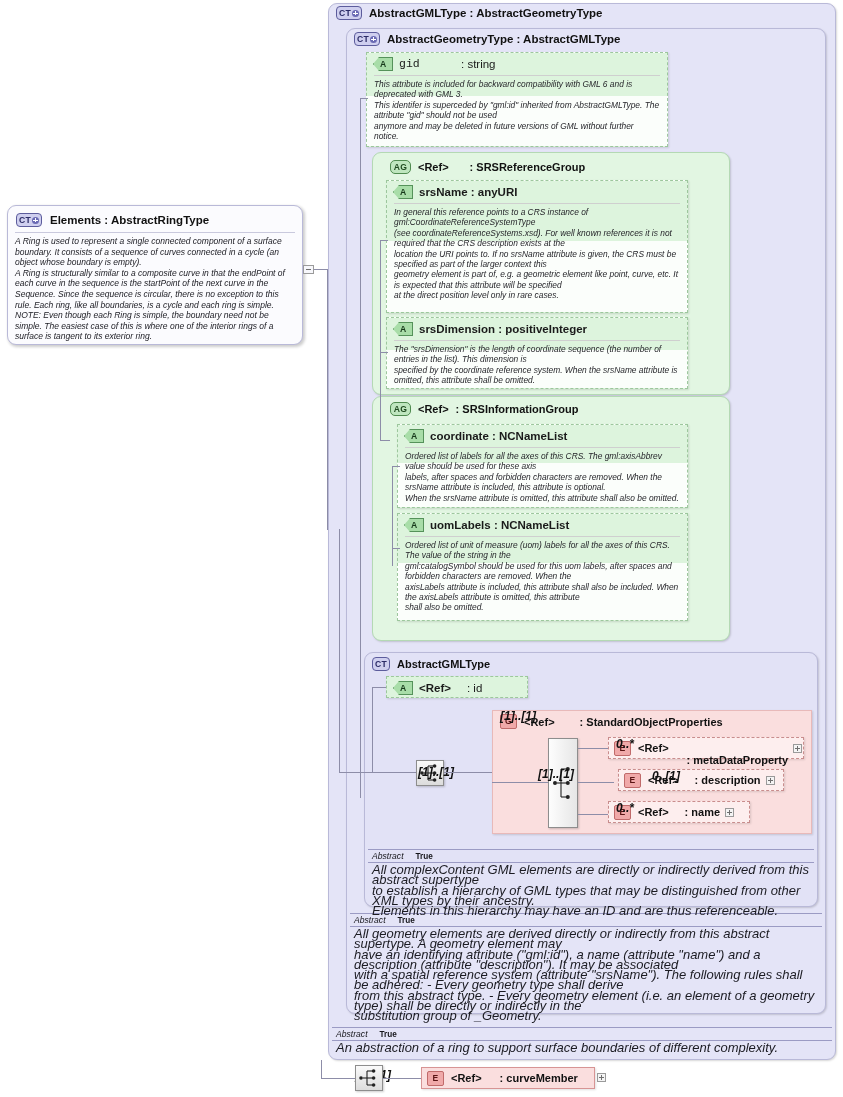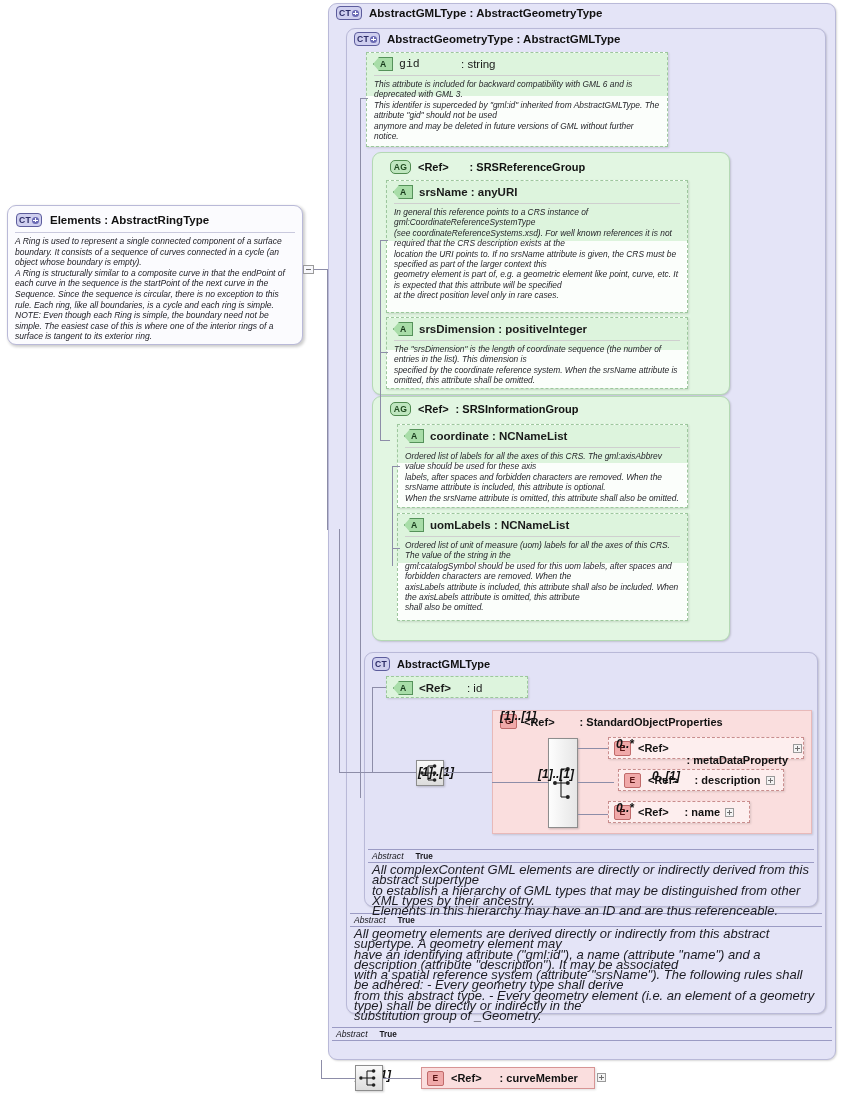--- a/index.html
+++ b/index.html
@@ -233,20 +233,21 @@
       <span class="plus"></span>
   </span>
   <span>AbstractGMLType : AbstractGeometryType</span>
 </div>
 
 <div class="docfoot" style="left:332px;top:1027px;width:500px;">
   <div class="row1">
     <span class="k">Abstract</span>
     <span class="v">True</span>
   </div>
+  <div class="txt">An abstraction of a ring to support surface boundaries of different complexity.</div>
 </div>
 
 <div class="ct-box box" style="left:346px;top:28px;width:480px;height:986px;"></div>
 <div class="hdr" style="position:absolute;left:354px;top:32px;">
   <span class="badge b-ct">
     <span>CT</span>
       <span class="plus"></span>
   </span>
   <span>AbstractGeometryType : AbstractGMLType</span>
 </div>

